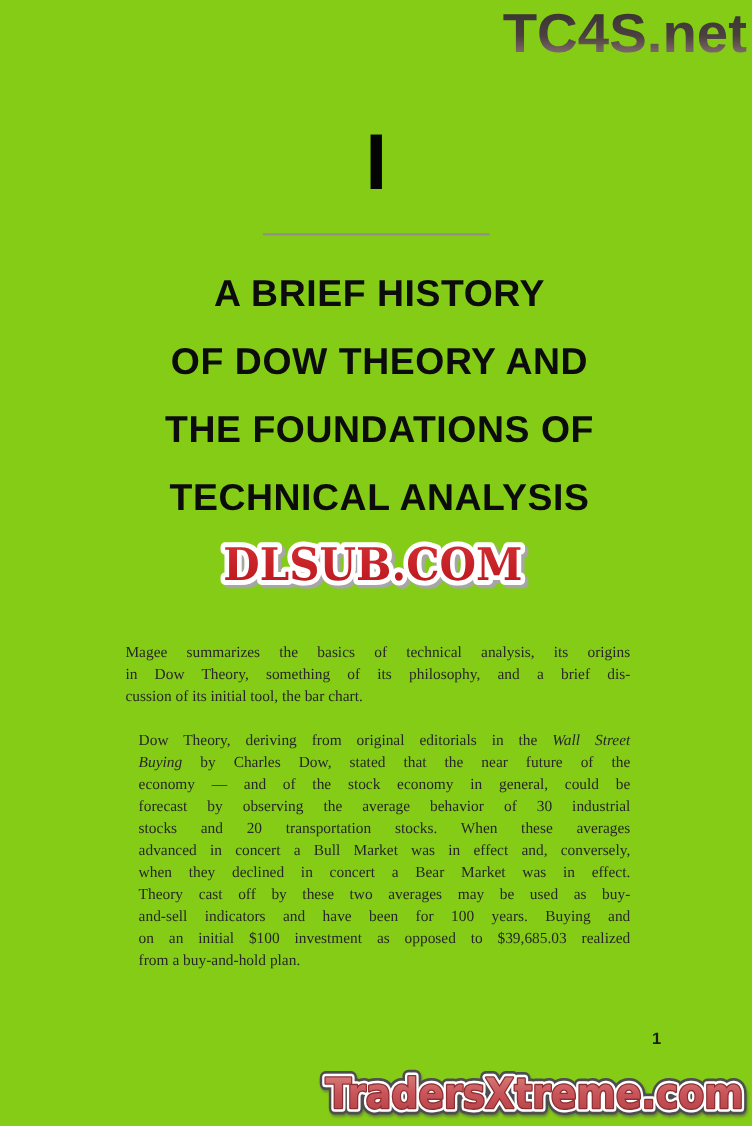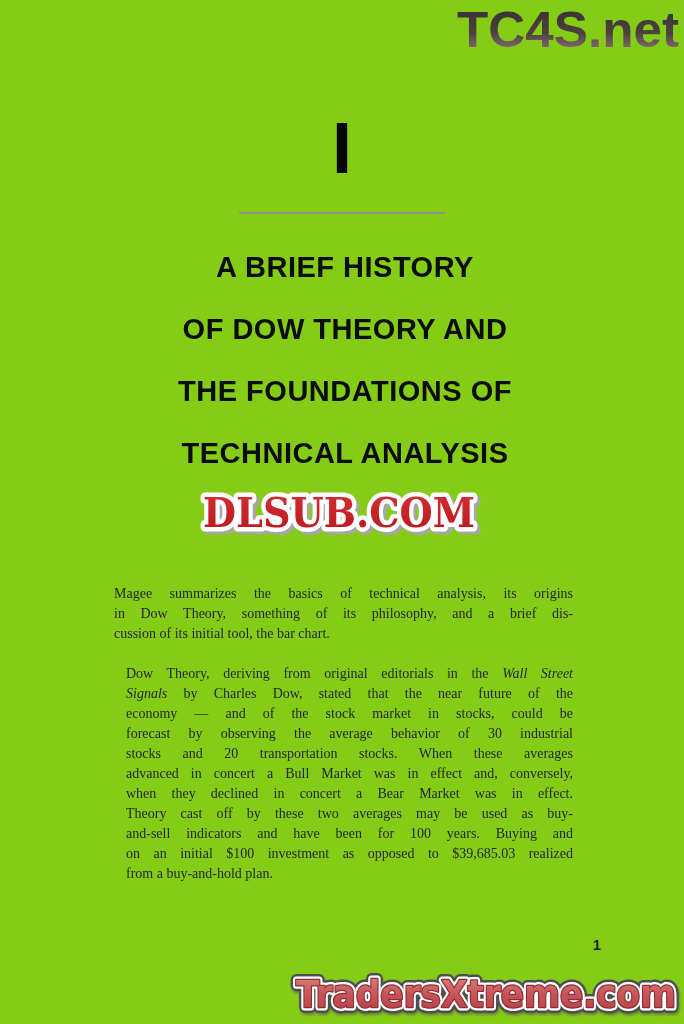--- a/index.html
+++ b/index.html
@@ -38,21 +38,21 @@
     background: #8f8f8f;
   }
 
   
   .chapter-title {
     position: absolute;
     top: 236px; left: 12px; right: 6px;
     text-align: center;
     font-family: "Liberation Sans", sans-serif;
     font-weight: bold;
-    font-size: 29px;
+    font-size: 34px;
     line-height: 62px;
     letter-spacing: 0.5px;
     color: #0c0c0c;
   }
 
   
   .dlsub-svg {
     position: absolute;
     top: 482px; left: 184px;
     filter: drop-shadow(3px 3px 0px #a6a6a6);
@@ -138,22 +138,22 @@
   </svg>
 
   <div class="body-text">
       <div class="paragraph">
         <div class="line">Magee summarizes the basics of technical analysis, its origins</div>
         <div class="line">in Dow Theory, something of its philosophy, and a brief dis-</div>
         <div class="line last">cussion of its initial tool, the bar chart.</div>
       </div>
       <div class="paragraph">
         <div class="line">Dow Theory, deriving from original editorials in the <i>Wall Street</i></div>
-        <div class="line"><i>Signals</i> by Charles Dow, stated that the near future of the</div>
-        <div class="line">economy — and of the stock market in stocks, could be</div>
+        <div class="line"><i>Buying</i> by Charles Dow, stated that the near future of the</div>
+        <div class="line">economy — and of the stock economy in general, could be</div>
         <div class="line">forecast by observing the average behavior of 30 industrial</div>
         <div class="line">stocks and 20 transportation stocks. When these averages</div>
         <div class="line">advanced in concert a Bull Market was in effect and, conversely,</div>
         <div class="line">when they declined in concert a Bear Market was in effect.</div>
         <div class="line">Theory cast off by these two averages may be used as buy-</div>
         <div class="line">and-sell indicators and have been for 100 years. Buying and</div>
         <div class="line">on an initial $100 investment as opposed to $39,685.03 realized</div>
         <div class="line last">from a buy-and-hold plan.</div>
       </div>
     </div>

